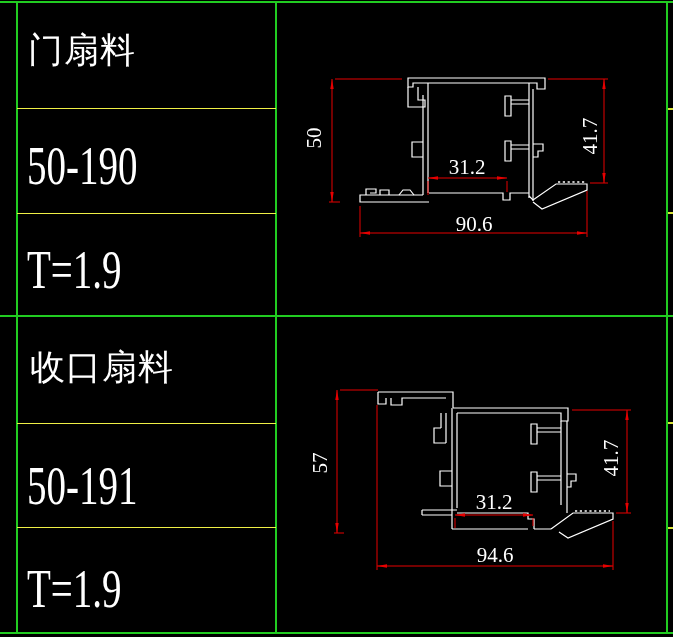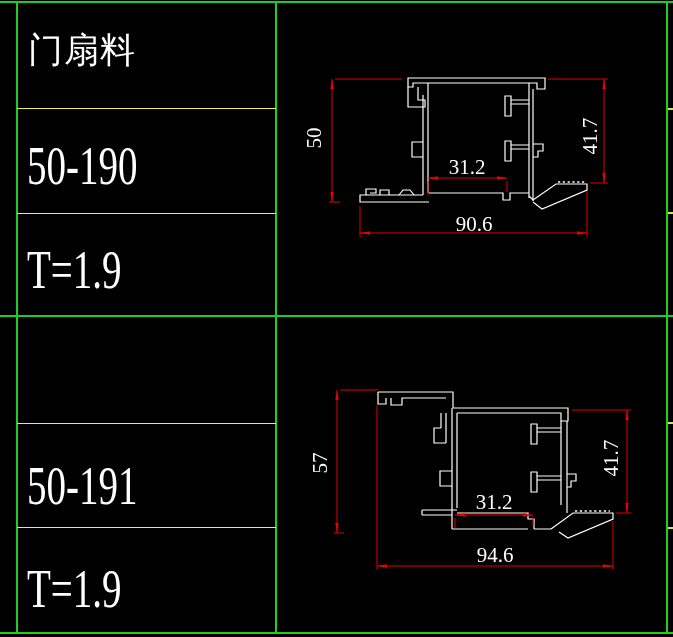--- a/index.html
+++ b/index.html
@@ -38,20 +38,21 @@
   <div class="ysep" style="left:17px;top:527px;width:259px;"></div>
 
   <div class="ytick" style="left:668px;top:108px;width:5px;"></div>
   <div class="ytick" style="left:668px;top:212px;width:5px;"></div>
   <div class="ytick" style="left:668px;top:422px;width:5px;"></div>
   <div class="ytick" style="left:668px;top:527px;width:5px;"></div>
 
   <div class="cell-text cjk" style="left:28px;top:33px;">门扇料</div>
   <div class="cell-text code" style="left:27px;top:139px;">50-190</div>
   <div class="cell-text code" style="left:27px;top:243px;">T=1.9</div>
+  <div class="cell-text cjk" style="left:30px;top:350px;">收口扇料</div>
   <div class="cell-text code" style="left:27px;top:459px;">50-191</div>
   <div class="cell-text code" style="left:27px;top:562px;">T=1.9</div>
 
   <svg width="673" height="637" viewBox="0 0 673 637">
     <defs>
       <marker id="arr" markerWidth="12" markerHeight="8" refX="11" refY="4" orient="auto-start-reverse" markerUnits="userSpaceOnUse">
         <path d="M1,2.3 L11,4 L1,5.7 Z" fill="#e60000"></path>
       </marker>
     </defs>
 

